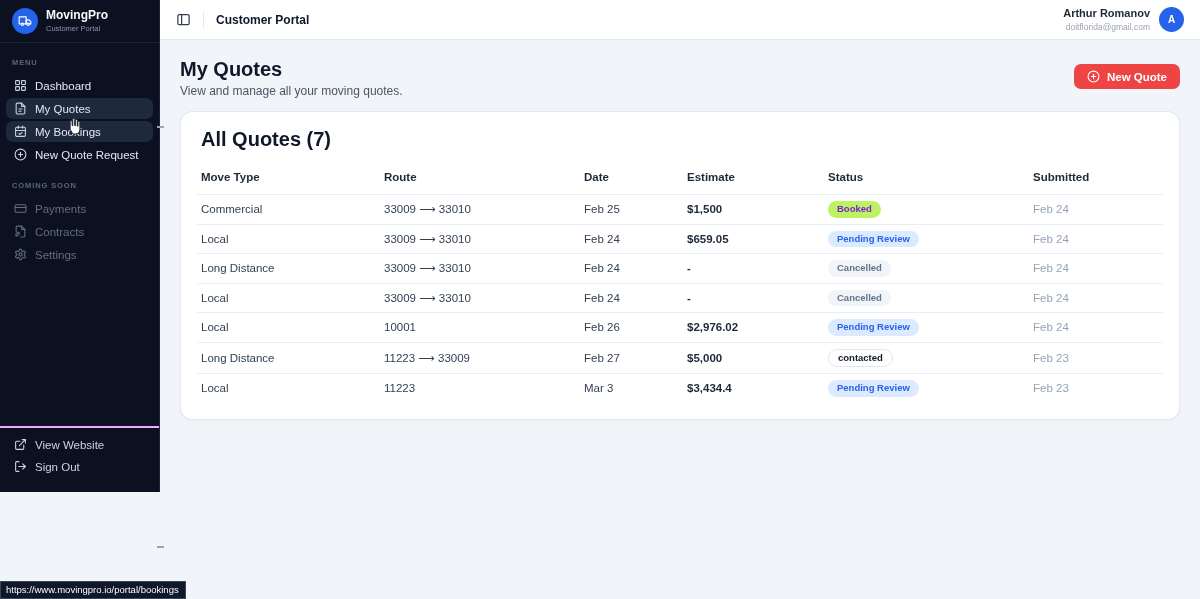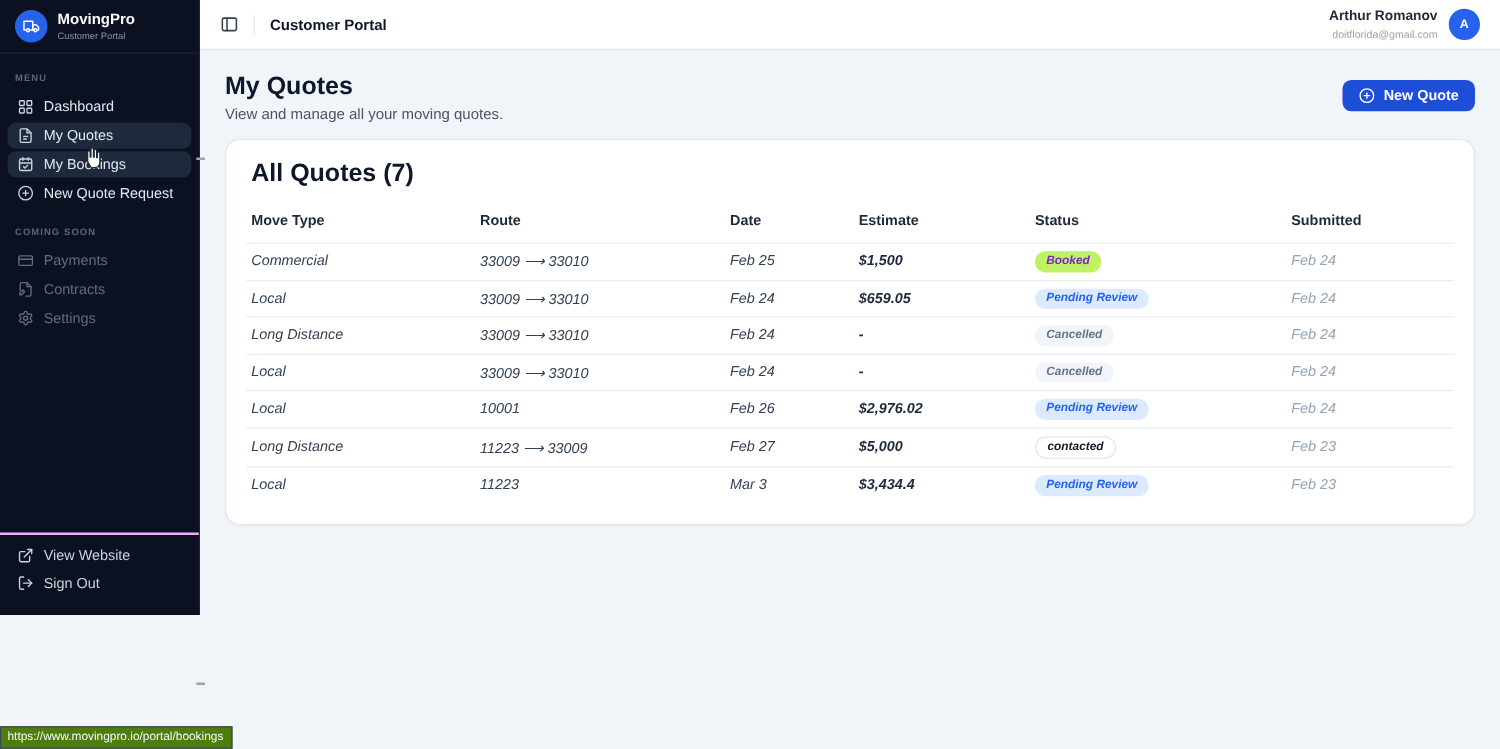--- a/index.html
+++ b/index.html
@@ -50,43 +50,43 @@
   .user-email { font-size:8.5px; color:#9ca3af; margin-top:1px; }
   .avatar { width:25px; height:25px; border-radius:50%; background:#2563eb; color:#fff;
     font-size:10px; font-weight:700; display:flex; align-items:center; justify-content:center; cursor:pointer; }
 
   
   .main { position:absolute; left:160px; top:40px; right:0; bottom:0; background:#f1f5f9;
     padding:18px 20px; }
   .page-title { font-size:20px; font-weight:800; color:#0f172a; line-height:1.1; }
   .page-sub { font-size:12px; color:#4b5563; margin-top:4px; }
   .new-quote-btn { position:absolute; top:24px; right:20px; height:25px;
-    background:#1d4ed8; color:#fff; border:none; border-radius:7px;
+    background:#ef4444; color:#fff; border:none; border-radius:7px;
     display:flex; align-items:center; gap:7px; padding:0 13px;
     font-size:11.5px; font-weight:600; font-family:inherit; cursor:pointer; }
 
   .card { background:#fff; border:1px solid #e2e8f0; border-radius:12px;
     margin-top:13px; padding:14px 16px 16px 16px; box-shadow:0 1px 2px rgba(15,23,42,.04); }
   .card-title { font-size:20px; font-weight:700; color:#0f172a; padding:2px 4px 0 4px; }
 
   table { width:100%; border-collapse:collapse; margin-top:12px; font-size:11.5px; }
   th { text-align:left; font-weight:600; color:#1e293b; font-size:11.5px;
     padding:8px 4px 11px 4px; }
-  td { padding:6px 4px; border-top:1px solid #e9eef4; color:#334155; height:24px;font-style:italic; }
+  td { padding:6px 4px; border-top:1px solid #e9eef4; color:#334155; height:24px; }
   td.est { font-weight:700; color:#1e293b; }
   td.sub { color:#94a3b8; }
   .badge { display:inline-block; font-size:9.5px; font-weight:600; padding:3px 9px 4px 9px;
     border-radius:999px; line-height:1; }
   .b-booked { background:#bef264; color:#7e22ce; }
   .b-pending { background:#dbeafe; color:#2563eb; }
   .b-cancelled { background:#f1f5f9; color:#64748b; }
   .b-contacted { background:#ffffff; color:#111827; border:1px solid #e2e8f0; }
 
   
-  .status-tooltip { position:absolute; left:0; bottom:0; background:#4d7c0f;
+  .status-tooltip { position:absolute; left:0; bottom:0; background:#0f172a;
     border:1px solid #3b4657; color:#f9fafb; font-size:9.5px; padding:2px 6px 3px 5px;
     white-space:nowrap; z-index:30; }
   .cursor-hand { position:absolute; left:67px; top:117px; z-index:40; pointer-events:none; }
   .panel-tick { position:absolute; width:7px; height:2px; background:#9aa4b2; left:157px; z-index:20; }
 </style>
 </head>
 <body>
 
 <div class="sidebar">
   <div class="logo-row">

